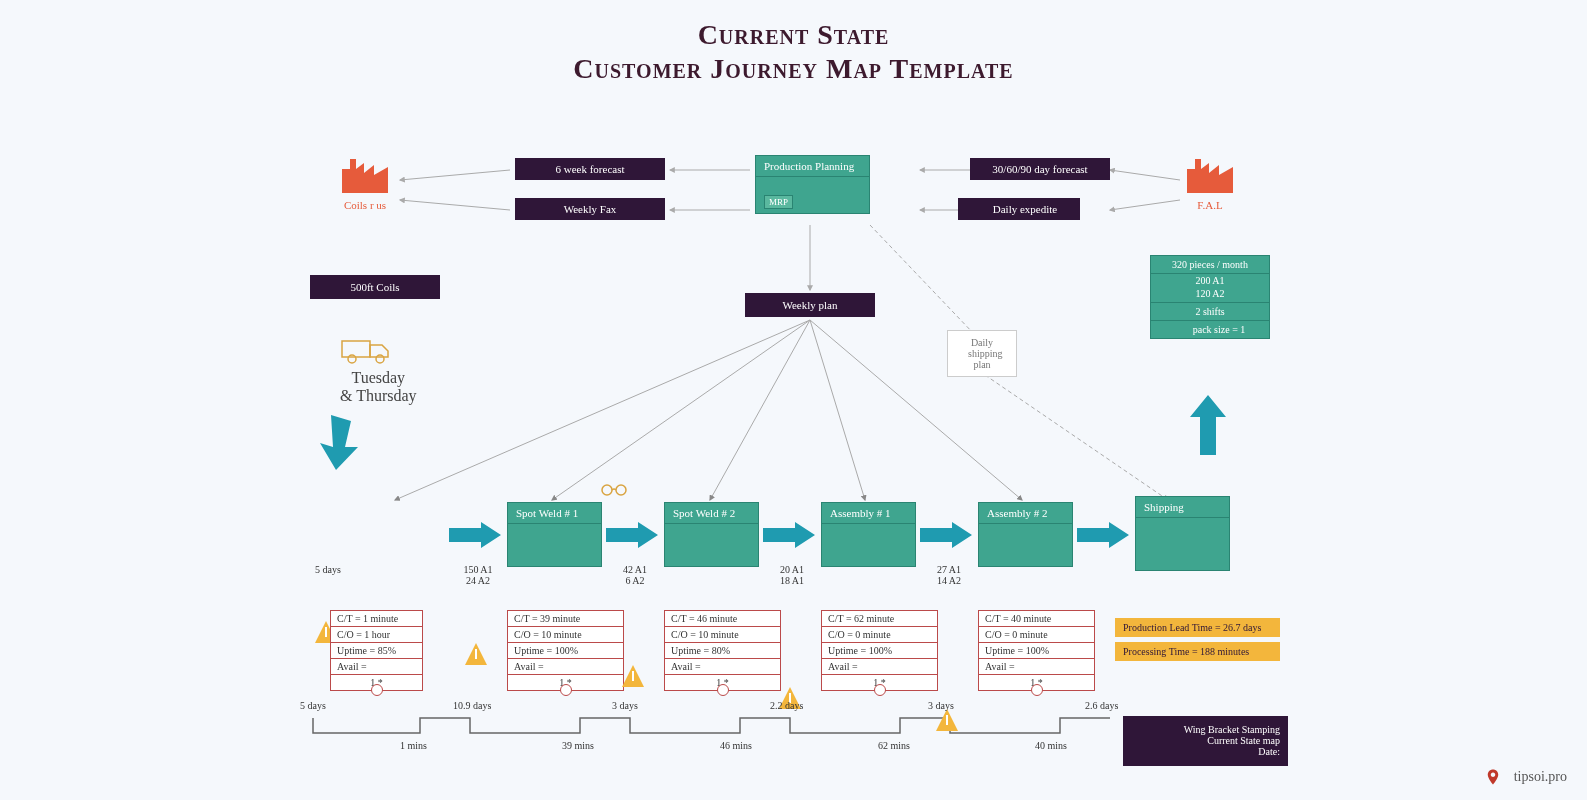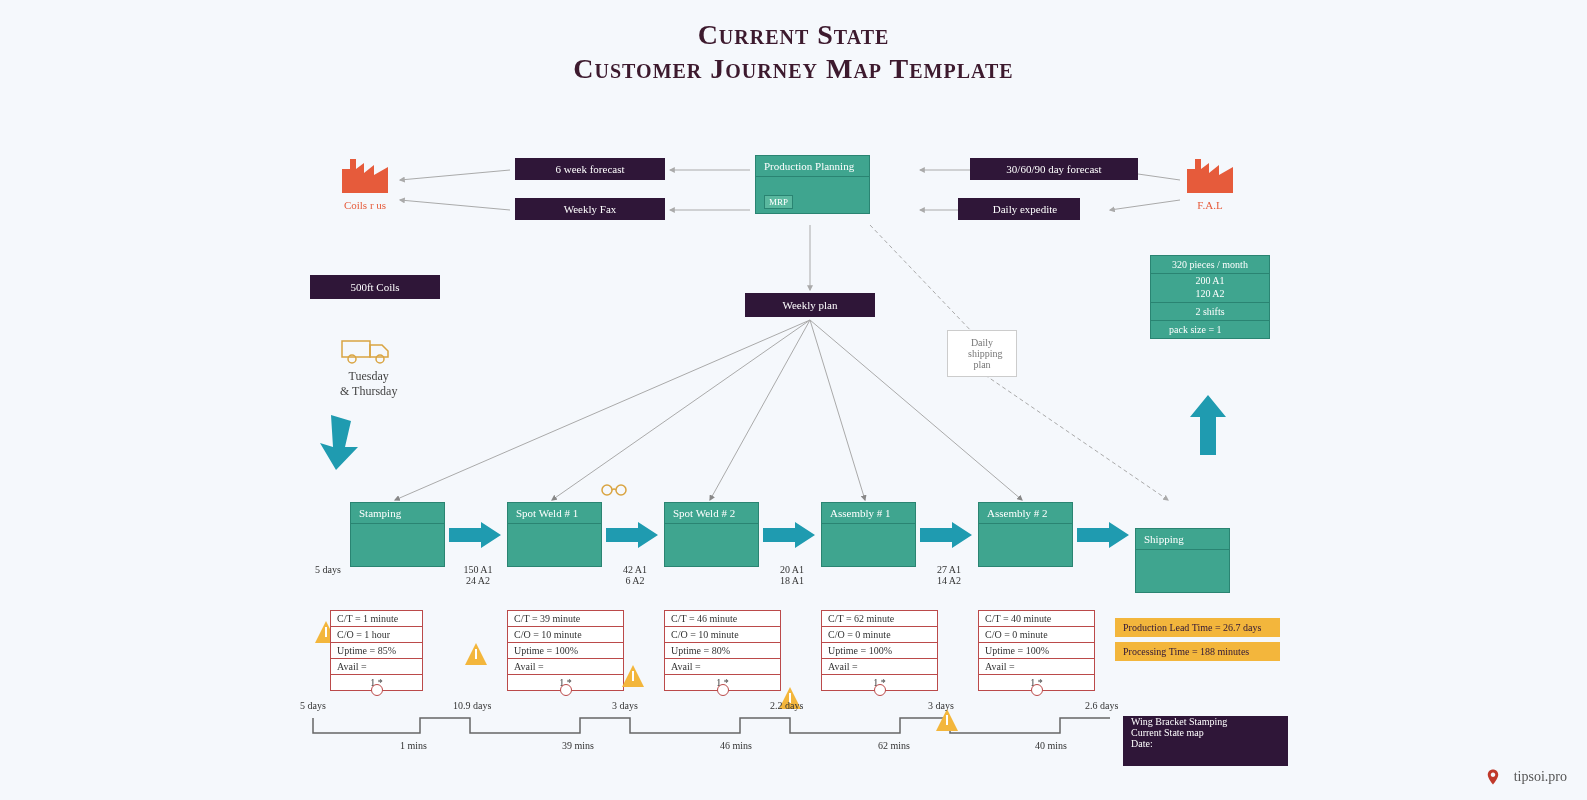--- a/index.html
+++ b/index.html
@@ -7,21 +7,21 @@
   .title { text-align: center; font-variant: small-caps; color: #3d1a2e; font-weight: bold; line-height: 1.2; margin-top: 18px; }
   .title .l1 { font-size: 28px; letter-spacing: 1px; }
   .title .l2 { font-size: 28px; letter-spacing: 1px; }
   .abs { position: absolute; }
   .darkbox { background: #2f1638; color: #fff; font-size: 11px; display: flex; align-items: center; justify-content: center; padding: 4px 8px; }
   .tealbox { background: #3fa58f; border: 1px solid #2a8472; color: #fff; font-size: 11px; }
   .teal-head { border-bottom: 1px solid #2a8472; padding: 4px 8px; }
   .teal-body { padding: 4px 8px; }
   .factory { fill: #e65b3b; }
   .factory-label { font-size: 11px; color: #e65b3b; text-align: center; }
-  .small { font-size: 12px; color: #444; text-align: center; }
+  .small { font-size: 16px; color: #444; text-align: center; }
   .tri { width: 0; height: 0; border-left: 11px solid transparent; border-right: 11px solid transparent; border-bottom: 22px solid #f3b63c; position: relative; }
   .tri::after { content: ""; position: absolute; left: -1px; top: 6px; width: 2px; height: 10px; background: #fff; }
   .details { background: #fff; border: 1px solid #bb4a4a; font-size: 10px; color: #333; }
   .details div { border-bottom: 1px solid #bb4a4a; padding: 2px 6px; }
   .details div:last-child { border-bottom: none; text-align: center; }
   .arrow-label { font-size: 10px; color: #333; }
   .timeline-top { font-size: 10px; color: #333; }
   .timeline-bot { font-size: 10px; color: #333; }
   .yellowbox { background: #f3b63c; color: #2f1638; font-size: 10px; padding: 4px 8px; }
   .whitebox { background: #fff; border: 1px solid #ccc; font-size: 10px; color: #777; text-align: center; padding: 6px 20px; }
@@ -82,42 +82,42 @@
 <div class="abs" style="left:1185px; top:155px;">
   <svg width="50" height="40">
       <path class="factory" d="M2 38 L2 14 L10 14 L10 4 L16 4 L16 14 L24 8 L24 18 L34 10 L34 20 L48 12 L48 38 Z"></path>
     </svg>
   <div class="factory-label">F.A.L</div>
 </div>
 
 <div class="abs darkbox" style="left:515px; top:158px; width:150px; height:22px;">6 week forecast</div>
 <div class="abs darkbox" style="left:515px; top:198px; width:150px; height:22px;">Weekly Fax</div>
 
-<div class="abs darkbox" style="left:970px; top:158px; width:168px; height:22px;">30/60/90 day forecast</div>
+<div class="abs darkbox" style="left:970px; top:158px; width:140px; height:22px;">30/60/90 day forecast</div>
 <div class="abs darkbox" style="left:958px; top:198px; width:122px; height:22px;padding-left:20px;">Daily expedite</div>
 
 <div class="abs tealbox" style="left:755px; top:155px; width:115px;">
   <div class="teal-head">Production Planning</div>
   <div class="teal-body" style="height:36px; display:flex; align-items:flex-end;">
     <span style="background:#5ab89f; border:1px solid #2a8472; padding:1px 4px; font-size:9px;">MRP</span>
   </div>
 </div>
 
 <div class="abs darkbox" style="left:310px; top:275px; width:130px; height:24px;">500ft Coils</div>
 
 <div class="abs darkbox" style="left:745px; top:293px; width:130px; height:24px;">Weekly plan</div>
 
 <div class="abs whitebox" style="left:947px; top:330px; width:70px;">Daily shipping plan</div>
 
 <div class="abs tealbox" style="left:1150px; top:255px; width:120px; font-size:10px;">
   <div style="border-bottom:1px solid #2a8472; text-align:center; padding:3px 0;">320 pieces / month</div>
   <div style="text-align:center; padding:1px 0;">200 A1</div>
   <div style="border-bottom:1px solid #2a8472; text-align:center; padding:1px 0 3px;">120 A2</div>
   <div style="border-bottom:1px solid #2a8472; text-align:center; padding:3px 0;">2 shifts</div>
-  <div style="padding:3px 0;margin-left:18px;">pack size = 1</div>
+  <div style="text-align:center; padding:3px 0;margin-left:18px;">pack size = 1</div>
 </div>
 
 <div class="abs" style="left:340px; top:335px;">
   <svg width="54" height="30">
       <rect class="truck" x="2" y="6" width="28" height="16"></rect>
       <path class="truck" d="M30 10 L42 10 L48 16 L48 22 L30 22 Z"></path>
       <circle class="truck" cx="12" cy="24" r="4"></circle>
       <circle class="truck" cx="40" cy="24" r="4"></circle>
     </svg>
   <div class="small">Tuesday</div>
@@ -132,24 +132,20 @@
   <path d="M20 0 L38 22 L28 22 L28 60 L12 60 L12 22 L2 22 Z" fill="#1f9bb0"></path>
 </svg>
 
 <svg class="abs" style="left:600px; top:483px;" width="28" height="14">
   <circle cx="7" cy="7" r="5" stroke="#d9a441" fill="none" stroke-width="1.5"></circle>
     <circle cx="21" cy="7" r="5" stroke="#d9a441" fill="none" stroke-width="1.5"></circle>
     <path d="M12 7 Q14 5 16 7" stroke="#d9a441" fill="none" stroke-width="1.5"></path>
 </svg>
 
 <div id="process-row">
-    <div class="abs tealbox" style="left: 350px; top: 502px; width: 95px; height: 65px;">
-      <div class="teal-head">Stamping</div>
-      <div class="teal-body" style="height:43px"></div>
-    </div>
     <svg class="abs" width="52" height="26" style="left: 449px; top: 522px;">
       <path d="M0 6 L32 6 L32 0 L52 13 L32 26 L32 20 L0 20 Z" fill="#1f9bb0"></path>
     </svg>
     <div class="abs tri" style="left: 315px; top: 536px;"></div>
     <div class="abs arrow-label" style="left: 303px; top: 564px; width: 50px; text-align: center; white-space: pre-line;">5 days</div>
     <div class="abs details" style="left: 330px; top: 610px; width: 93px;">
       <div>C/T = 1 minute</div>
       <div>C/O =  1 hour</div>
       <div>Uptime =  85%</div>
       <div>Avail =</div>
@@ -216,21 +212,21 @@
     <div class="abs tri" style="left: 936px; top: 536px;"></div>
     <div class="abs arrow-label" style="left: 924px; top: 564px; width: 50px; text-align: center; white-space: pre-line;">27 A1
 14 A2</div>
     <div class="abs details" style="left: 978px; top: 610px; width: 117px;">
       <div>C/T = 40 minute</div>
       <div>C/O = 0 minute</div>
       <div>Uptime = 100%</div>
       <div>Avail =</div>
       <div style="position:relative;">1 *<span style="position:absolute;left:50%;bottom:-6px;transform:translateX(-50%);width:12px;height:12px;border:1px solid #bb4a4a;border-radius:50%;background:#fff;"></span></div>
     </div>
-    <div class="abs tealbox" style="left: 1135px; top: 528px; width: 95px; height: 65px;">
+    <div class="abs tealbox" style="left: 1135px; top: 496px; width: 95px; height: 75px;">
       <div class="teal-head">Shipping</div>
       <div class="teal-body" style="height:43px"></div>
     </div>
   </div>
 
 <div id="timeline">
     <div class="abs timeline-top" style="left: 300px; top: 700px;">5 days</div>
     <div class="abs timeline-top" style="left: 453px; top: 700px;">10.9 days</div>
     <div class="abs timeline-top" style="left: 612px; top: 700px;">3 days</div>
     <div class="abs timeline-top" style="left: 770px; top: 700px;">2.2 days</div>
@@ -239,21 +235,21 @@
     <div class="abs timeline-bot" style="left: 400px; top: 740px;">1 mins</div>
     <div class="abs timeline-bot" style="left: 562px; top: 740px;">39 mins</div>
     <div class="abs timeline-bot" style="left: 720px; top: 740px;">46 mins</div>
     <div class="abs timeline-bot" style="left: 878px; top: 740px;">62 mins</div>
     <div class="abs timeline-bot" style="left: 1035px; top: 740px;">40 mins</div>
   </div>
 
 <div class="abs yellowbox" style="left:1115px; top:618px; width:165px;">Production Lead Time = 26.7 days</div>
 <div class="abs yellowbox" style="left:1115px; top:642px; width:165px;">Processing Time = 188 minutes</div>
 
-<div class="abs darkbox" style="left:1123px; top:716px; width:165px; height:50px; display:block; text-align:left; padding:0 8px;">
+<div class="abs darkbox" style="left:1123px; top:716px; width:165px; height:50px; display:block; text-align:right; padding:8px 8px;">
   <div class="footer-note">Wing Bracket Stamping</div>
   <div class="footer-note">Current State map</div>
   <div class="footer-note">Date:</div>
 </div>
 
 <div class="watermark">
   <svg viewBox="0 0 24 24">
       <path d="M12 2 C8 2 5 5 5 9 C5 14 12 22 12 22 C12 22 19 14 19 9 C19 5 16 2 12 2 Z M12 6 C14 6 15 8 15 9 C15 11 13 12 12 12 C11 12 9 11 9 9 C9 8 10 6 12 6" fill="#c0392b"></path>
     </svg>
   <span>tipsoi.pro</span>

